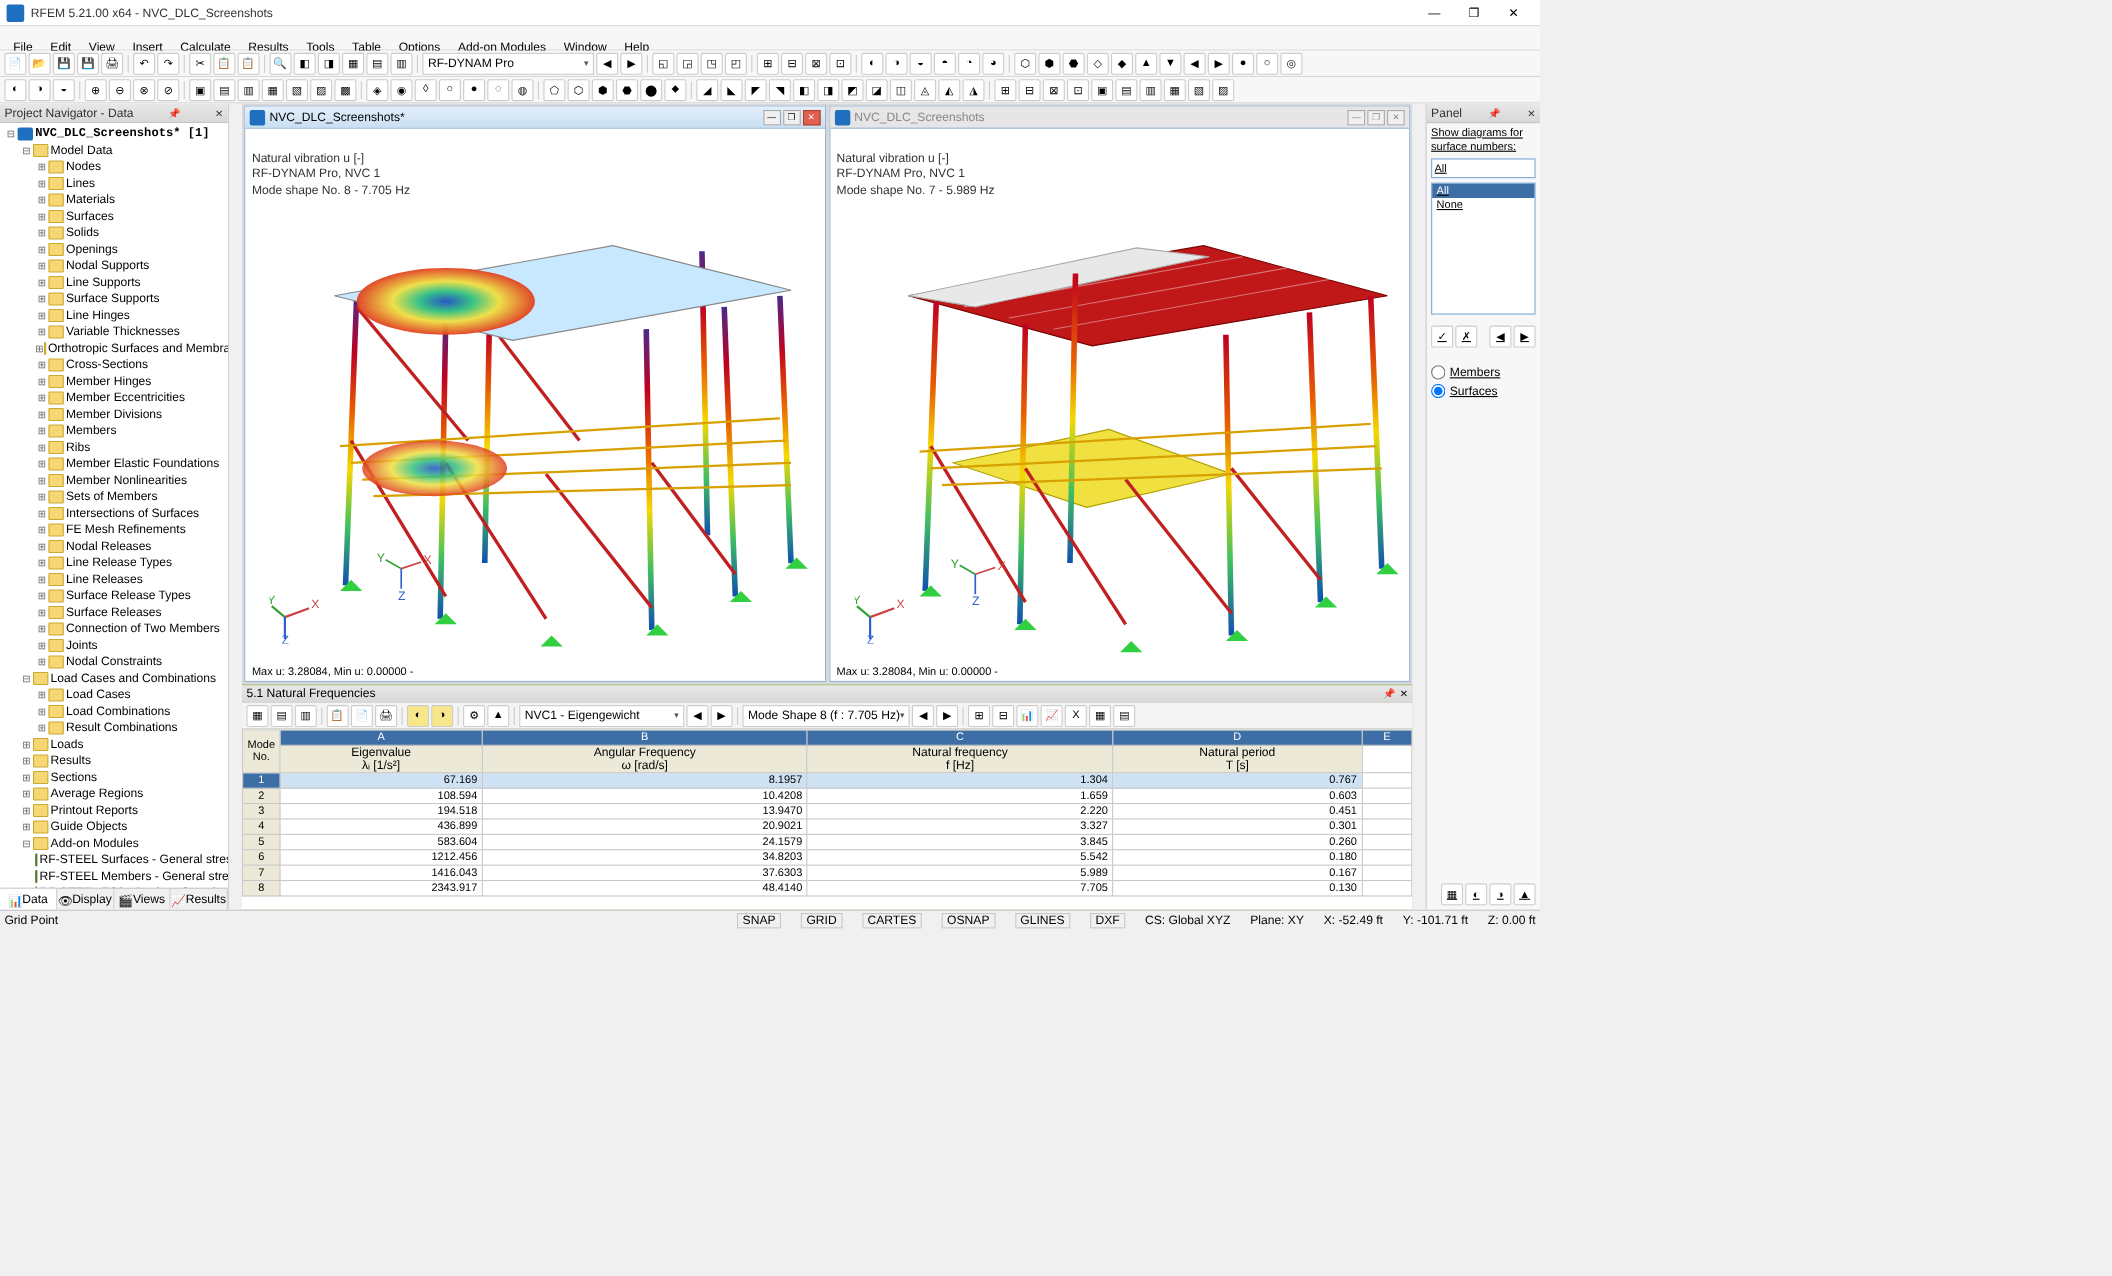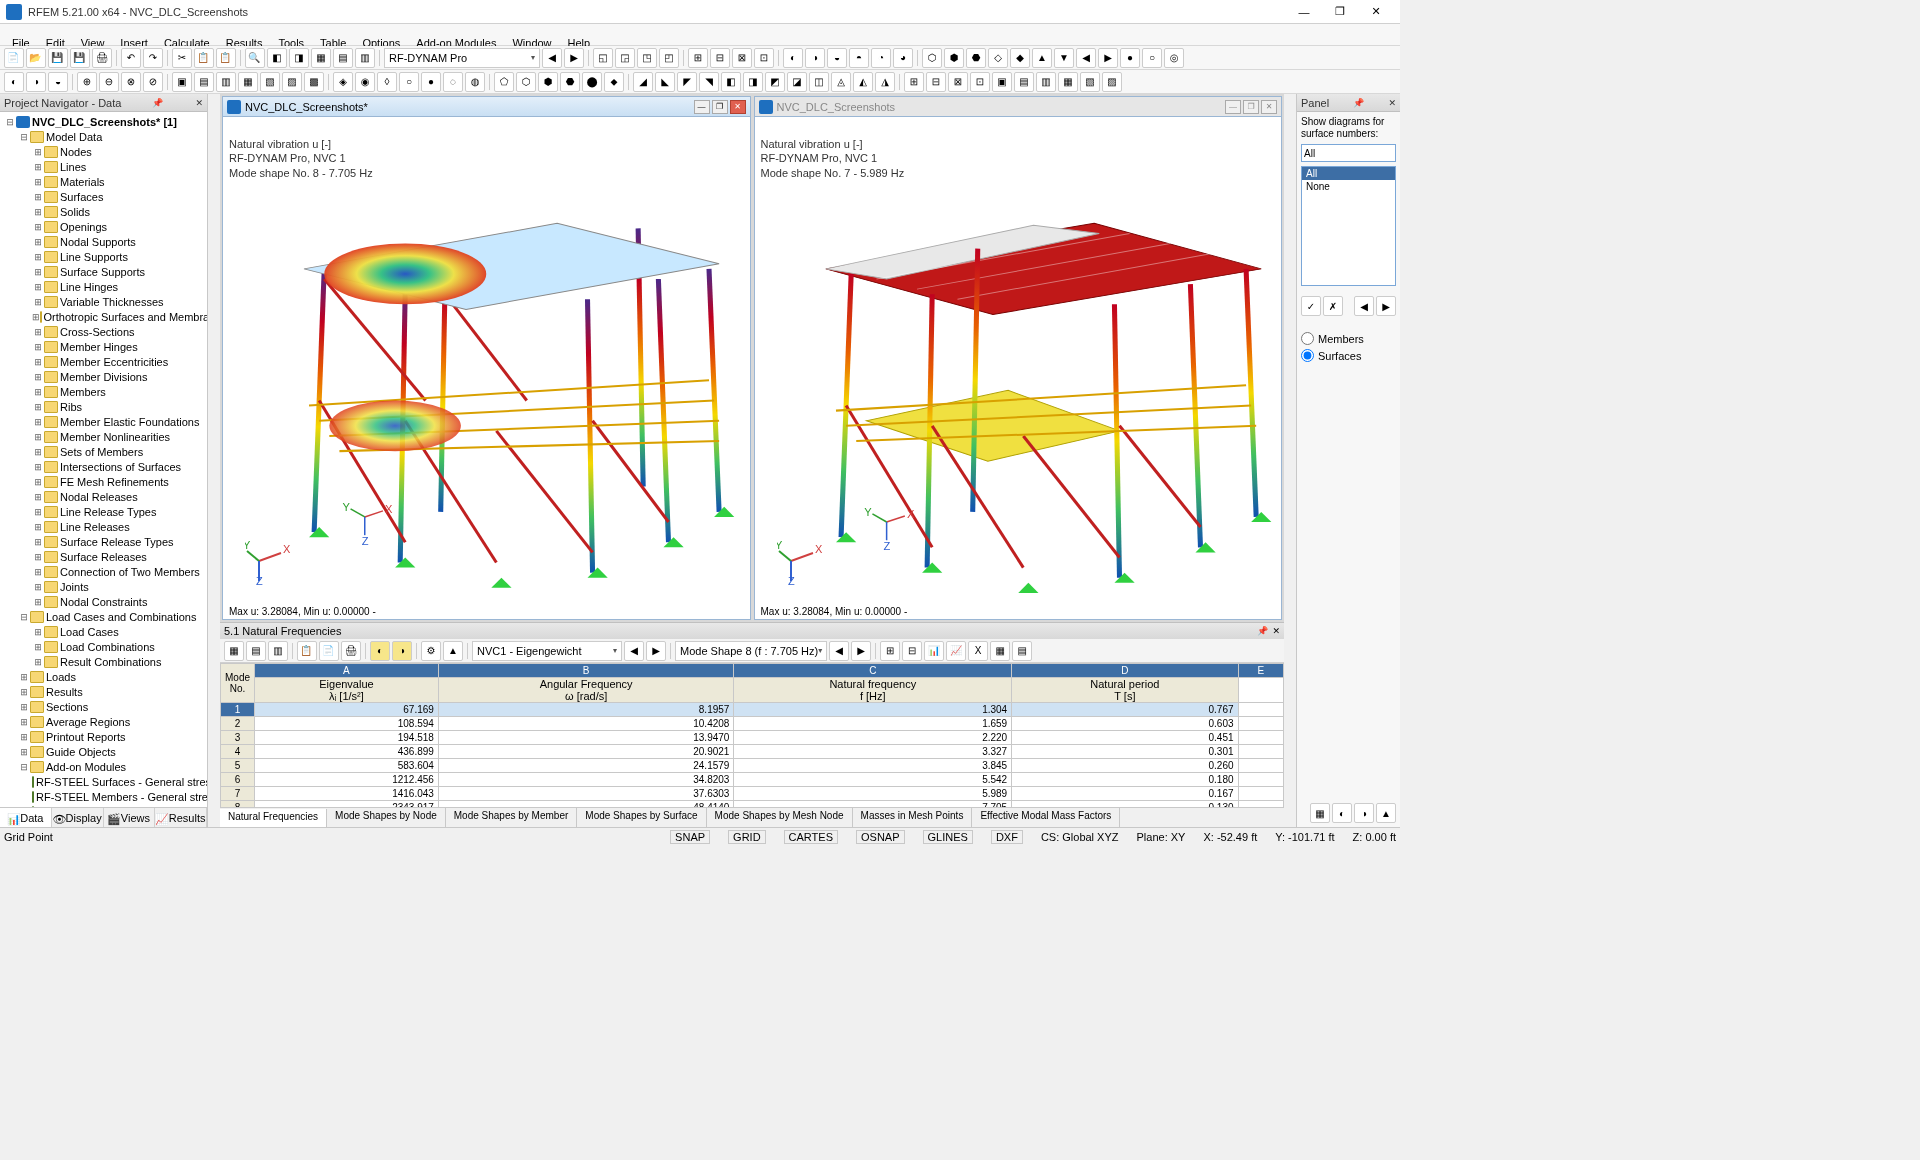--- a/index.html
+++ b/index.html
@@ -31,21 +31,21 @@
 .panel-header { height: 18px; background: linear-gradient(#e8e8e8,#d8d8d8); border-bottom: 1px solid #c0c0c0; display: flex; align-items: center; padding: 0 4px; font-size: 10px; color: #333; }
 .panel-header .close-x { margin-left: auto; font-size: 9px; cursor: pointer; }
 .nav-tree { flex: 1; overflow: auto; background: #fff; padding: 2px 0; }
 .tree-row { display: flex; align-items: center; height: 15px; padding-right: 4px; white-space: nowrap; cursor: default; }
 .tree-exp { width: 12px; text-align: center; font-size: 9px; color: #666; cursor: pointer; }
 .tree-icon { width: 14px; height: 12px; margin-right: 2px; display: inline-block; }
 .tree-icon.folder { background: #f7d774; border: 1px solid #c9a92e; border-radius: 1px; }
 .tree-icon.mod { background: #6fa83e; border: 1px solid #4f7a2a; border-radius: 1px; }
 .tree-icon.root { background: #1e6fbf; border-radius: 2px; }
 .tree-label { font-size: 11px; }
-.tree-label.bold { font-weight: bold; }
+.tree-label.bold { font-weight: bold; font-family: Liberation Mono, monospace; }
 .nav-tree::-webkit-scrollbar { width: 14px; }
 .nav-tree::-webkit-scrollbar-thumb { background: #c8c8c8; border: 1px solid #aaa; }
 .nav-tree::-webkit-scrollbar-track { background: #f0f0f0; }
 .nav-tabs { height: 20px; background: #f0f0f0; display: flex; border-top: 1px solid #c8c8c8; }
 .nav-tab { flex: 1; display: flex; align-items: center; justify-content: center; gap: 3px; font-size: 10px; border-right: 1px solid #d0d0d0; cursor: pointer; }
 .nav-tab.active { background: #fff; }
 .nav-tab-icon { width: 10px; height: 10px; display: inline-block; }
 
 
 .center-col { flex: 1; display: flex; flex-direction: column; overflow: hidden; }
@@ -75,21 +75,21 @@
 table.data th.rowhead { background: #ece9d8; text-align: center; width: 30px; }
 table.data th.rowhead.sel { background: #3d6ea5; color: #fff; }
 table.data td { text-align: right; }
 table.data .col-e { background: #fff; }
 .tbl-tabs { height: 20px; display: flex; background: #f0f0f0; border-top: 1px solid #c8c8c8; }
 .tbl-tab { padding: 2px 8px; border-right: 1px solid #c8c8c8; font-size: 10px; cursor: pointer; }
 .tbl-tab.active { background: #fff; border-bottom: 1px solid #fff; position: relative; top: 1px; }
 
 
 .side-panel { width: 104px; background: #f7f7f7; border-left: 1px solid #c8c8c8; display: flex; flex-direction: column; }
-.side-body { flex: 1; padding: 4px; display: flex; flex-direction: column; gap: 4px; }
+.side-body { flex: 1; padding: 4px; display: flex; flex-direction: column; gap: 4px; text-decoration: underline; }
 .side-label { font-size: 10px; line-height: 1.2; }
 .side-input { border: 1px solid #7aa7d8; background: #fff; height: 18px; padding: 0 2px; font-size: 10px; }
 .side-list { flex: 0 0 120px; border: 1px solid #7aa7d8; background: #fff; }
 .side-list-item { padding: 1px 4px; font-size: 10px; }
 .side-list-item.sel { background: #3d6ea5; color: #fff; }
 .radio-row { display: flex; align-items: center; gap: 4px; font-size: 10px; }
 
 
 .statusbar { height: 18px; background: #f0f0f0; border-top: 1px solid #c8c8c8; display: flex; align-items: center; font-size: 10px; padding: 0 4px; gap: 18px; }
 .statusbar .spacer { flex: 1; }
@@ -827,29 +827,20 @@
                 <th class="rowhead">8</th>
                 <td>2343.917</td>
                 <td>48.4140</td>
                 <td>7.705</td>
                 <td>0.130</td>
                 <td class="col-e"></td>
               </tr>
             </tbody>
           </table>
       </div>
-      <div class="tbl-tabs" id="tbl-tabs">
-          <div class="tbl-tab active">Natural Frequencies</div>
-          <div class="tbl-tab">Mode Shapes by Node</div>
-          <div class="tbl-tab">Mode Shapes by Member</div>
-          <div class="tbl-tab">Mode Shapes by Surface</div>
-          <div class="tbl-tab">Mode Shapes by Mesh Node</div>
-          <div class="tbl-tab">Masses in Mesh Points</div>
-          <div class="tbl-tab">Effective Modal Mass Factors</div>
-        </div>
     </div>
   </div>
 
   <div class="side-panel">
     <div class="panel-header">
       <span>Panel</span>
       <span style="margin-left:auto;font-size:9px;cursor:pointer">📌</span>
       <span class="close-x">✕</span>
     </div>
     <div class="side-body">

